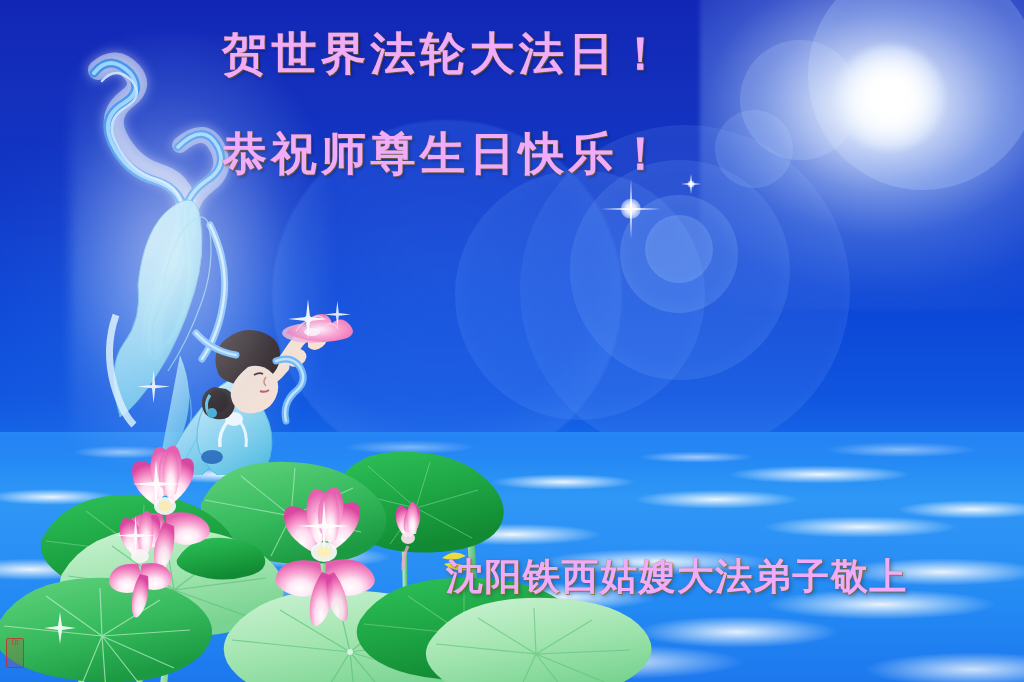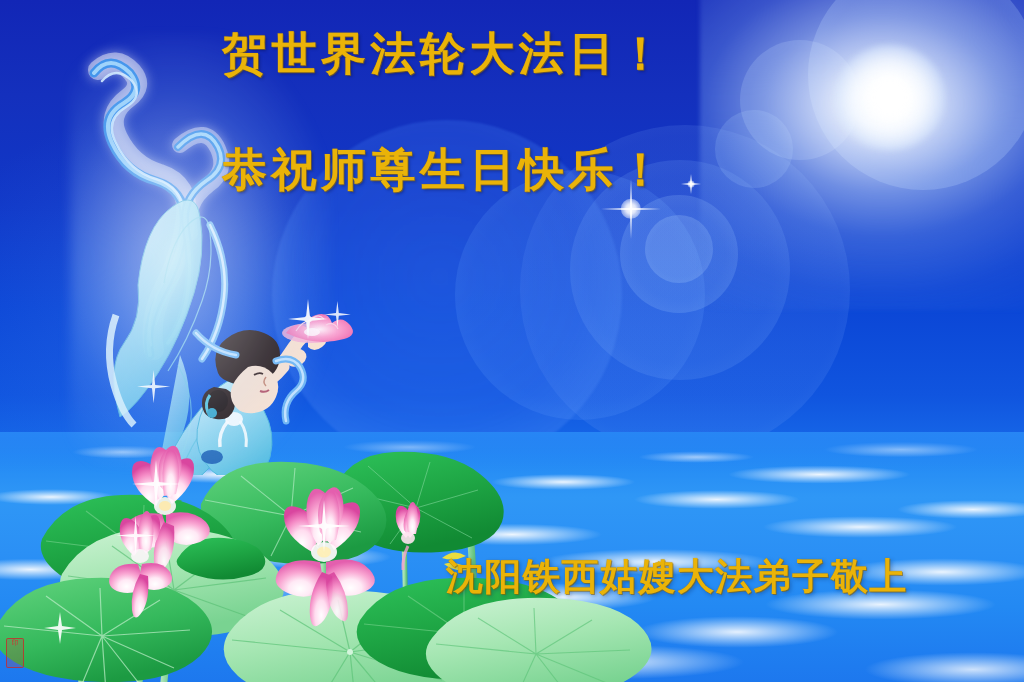--- a/index.html
+++ b/index.html
@@ -181,31 +181,31 @@
       radial-gradient(ellipse 150px 24px at 95% 95%, rgba(255,255,255,0.78) 0%, rgba(255,255,255,0) 72%);
   }
   .cloudsea-top-fade {
     position: absolute; left: 0; top: 0; width: 100%; height: 40px;
     background: linear-gradient(to bottom, rgba(40,135,245,0.9) 0%, rgba(40,140,246,0) 100%);
   }
 
   
   .cn-text {
     position: absolute;
-    color: #eab308;
+    color: #f0abfc;
     font-weight: bold;
     letter-spacing: 0.10em;
     white-space: nowrap;
     text-shadow:
       0 0 1px rgba(170,130,0,0.9),
       1px 1px 0 rgba(150,110,0,0.55),
       2px 2px 3px rgba(0,0,40,0.30);
   }
   #title-line-1 { left: 222px; top: 24px; font-size: 45px; }
-  #title-line-2 { left: 222px; top: 124px; font-size: 45px; margin-top: 16px; }
+  #title-line-2 { left: 222px; top: 124px; font-size: 45px; }
   #signature    { left: 432px; top: 552px; font-size: 37px;
     letter-spacing: 0.04em;
     text-shadow:
       0 0 1px rgba(160,120,0,0.9),
       1px 1px 0 rgba(140,100,0,0.6),
       2px 2px 4px rgba(0,30,90,0.35); margin-left: 14px; }
 
   
   #seal {
     position: absolute; left: 6px; top: 638px;

